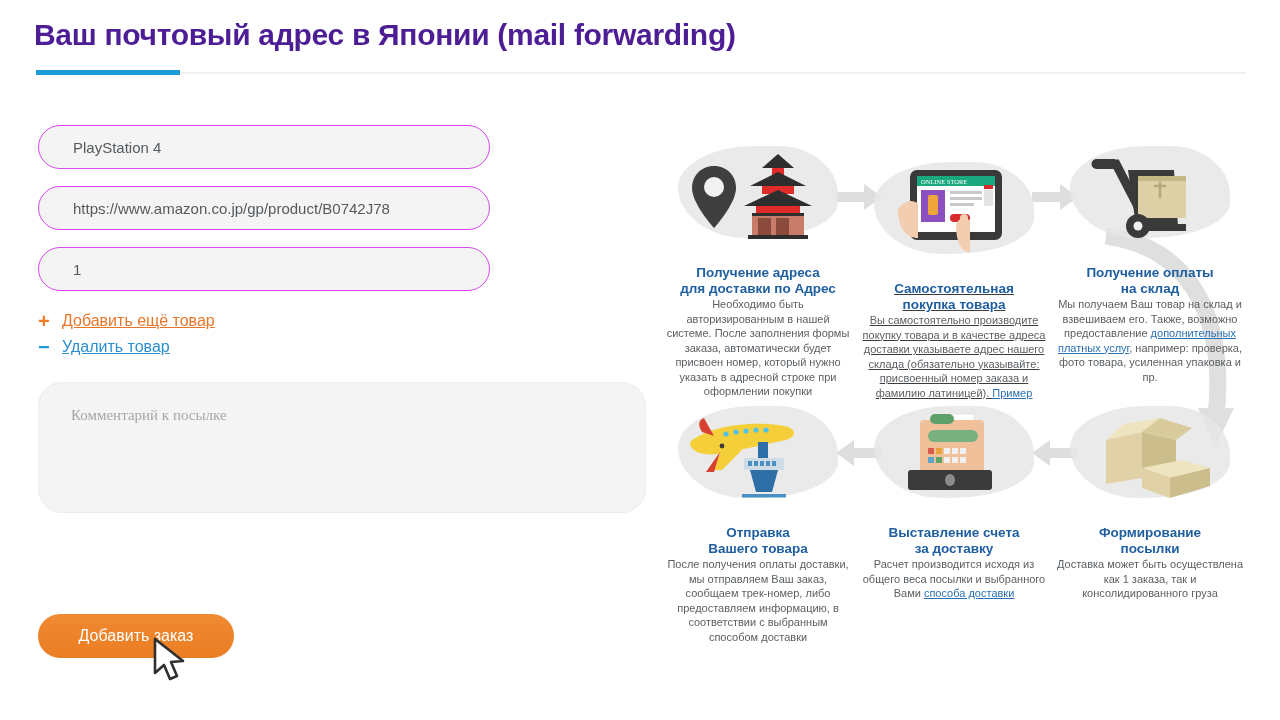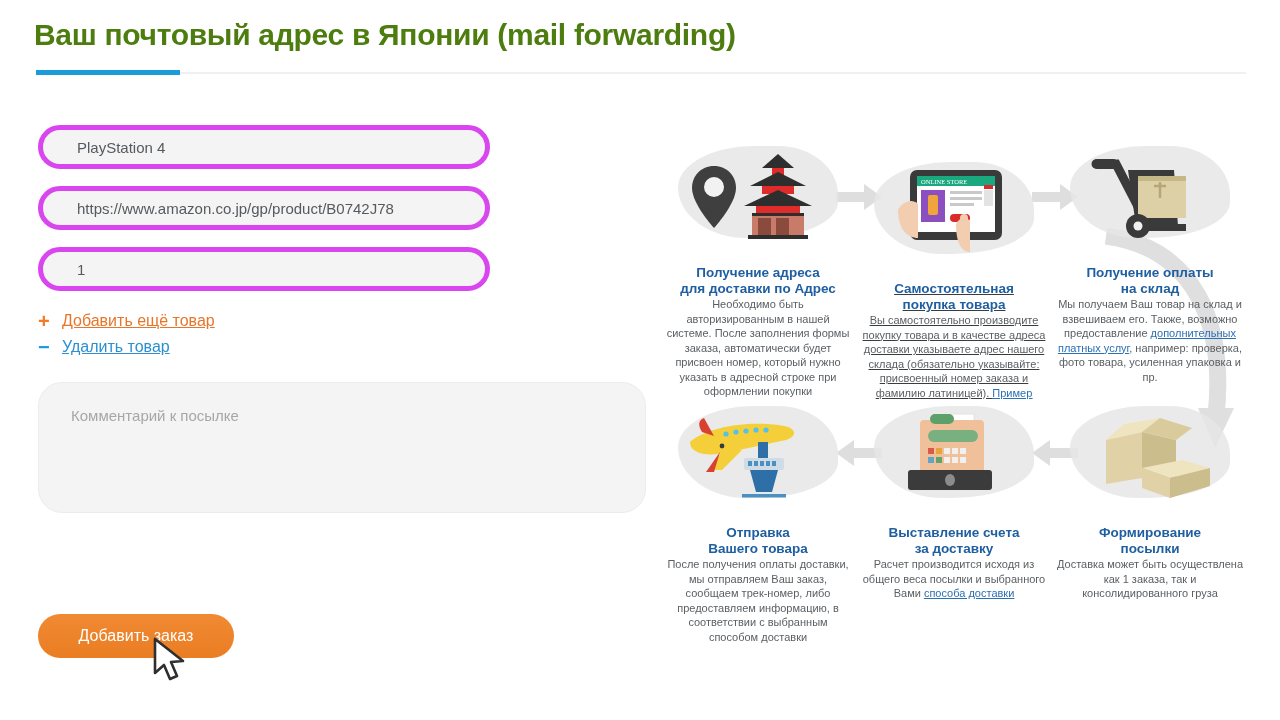--- a/index.html
+++ b/index.html
@@ -16,21 +16,21 @@
     color: #3c3c3c;
   }
 
   
   .page-title {
     position: absolute;
     left: 34px;
     top: 18px;
     font-size: 30px;
     font-weight: bold;
-    color: #4d7c0f;
+    color: #4c1d95;
     letter-spacing: -0.3px;
     white-space: nowrap;
   }
   .title-divider {
     position: absolute;
     left: 36px;
     top: 72px;
     width: 1210px;
     height: 2px;
     background: #f0f0f0;
@@ -50,21 +50,21 @@
     left: 38px;
     top: 125px;
     width: 610px;
   }
   .pill-input {
     display: block;
     box-sizing: border-box;
     width: 452px;
     height: 44px;
     margin-bottom: 17px;
-    border: 5px solid #d946ef;
+    border: 1px solid #d946ef;
     border-radius: 22px;
     background: #f4f4f4;
     padding: 0 34px;
     font-family: "Liberation Sans", sans-serif;
     font-size: 15px;
     color: #555a5e;
     outline: none;
   }
   .pill-input::placeholder { color: #9b9b9b; }
 
@@ -101,21 +101,21 @@
   .comment-box {
     box-sizing: border-box;
     display: block;
     margin-top: 22px;
     width: 608px;
     height: 131px;
     border: 1px solid #ececec;
     border-radius: 24px;
     background: #f4f4f4;
     padding: 24px 32px;
-    font-family: Liberation Sans, sans-serif;
+    font-family: Liberation Serif, serif;
     font-size: 15px;
     color: #000000;
     resize: none;
     outline: none;
   }
   .comment-box::placeholder { color: #a7a7a7; }
 
   .submit-btn {
     position: absolute;
     left: 38px;

